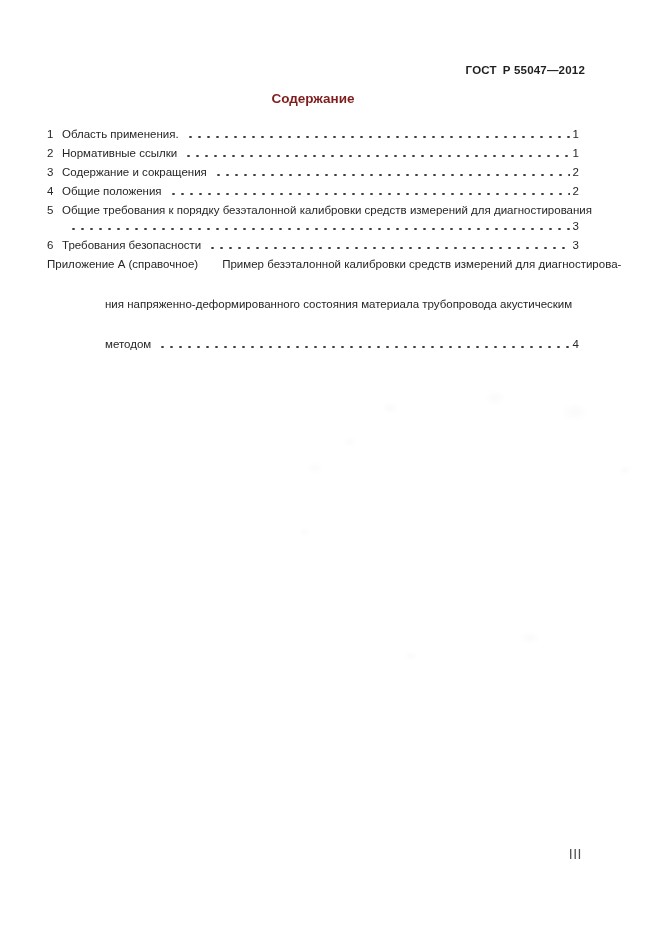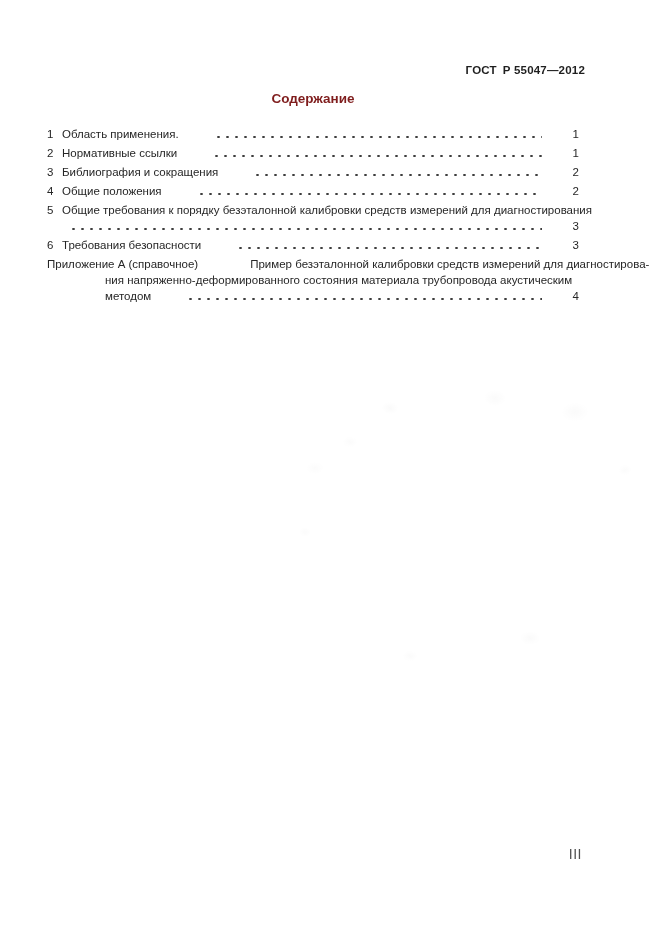--- a/index.html
+++ b/index.html
@@ -35,23 +35,23 @@
     font-size: 13.5px; font-weight: bold; line-height: 16px;
     color: #7f1d1d;
   }
   .toc {
     position: absolute; top: 126px; left: 47px; width: 532px;
     font-size: 11.5px; line-height: 16px;
   }
   .entry { display: flex; margin-bottom: 3px; }
   .num { flex: 0 0 15px; }
   .body { flex: 1 1 auto; min-width: 0; }
-  .row { display: flex; gap: 28px; }
+  .row { display: flex; }
   .row .txt { white-space: nowrap; }
-  .indent { padding-left: 58px; }
+  .indent { padding-left: 58px; margin-top: 24px; }
   .annex-first { margin-left: 24px; }
   .leader {
     flex: 1 1 12px;
     align-self: flex-end;
     height: 4px;
     margin: 0 3px 3px 7px;
     background-image: radial-gradient(circle, #3d3d3d 1px, rgba(61,61,61,0) 1.4px);
     background-size: 9px 4px;
     background-repeat: repeat-x;
     background-position: 0 50%;
@@ -92,21 +92,21 @@
         <span class="leader"></span>
         <span class="pg">1</span>
       </div>
     </div>
   </div>
 
   <div class="entry">
     <span class="num">3</span>
     <div class="body">
       <div class="row">
-        <span class="txt">Библиография и сокращения</span>
+        <span class="txt">Содержание и сокращения</span>
         <span class="leader"></span>
         <span class="pg">2</span>
       </div>
     </div>
   </div>
 
   <div class="entry">
     <span class="num">4</span>
     <div class="body">
       <div class="row">

